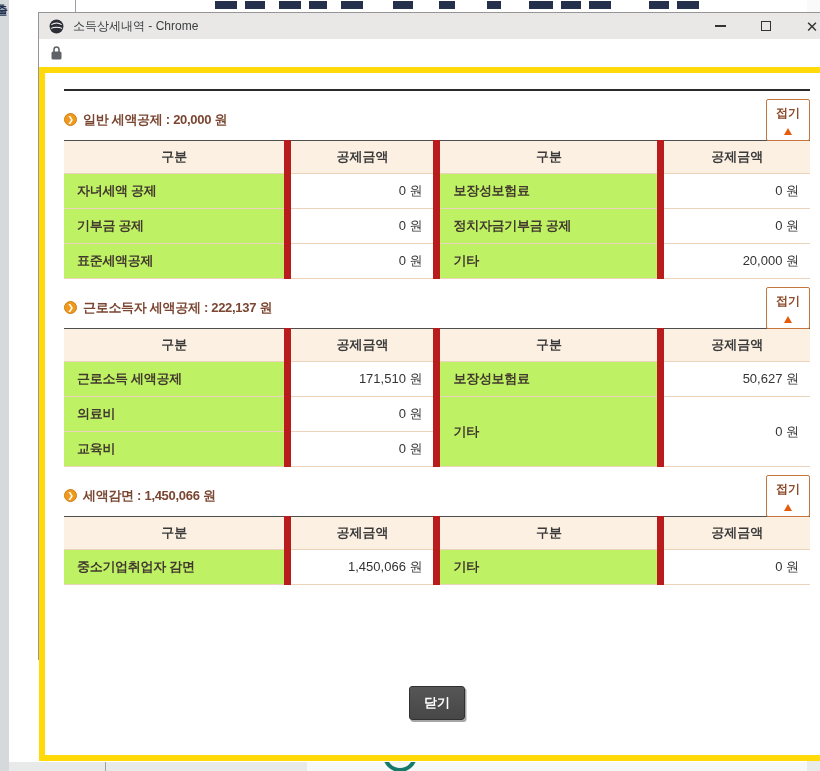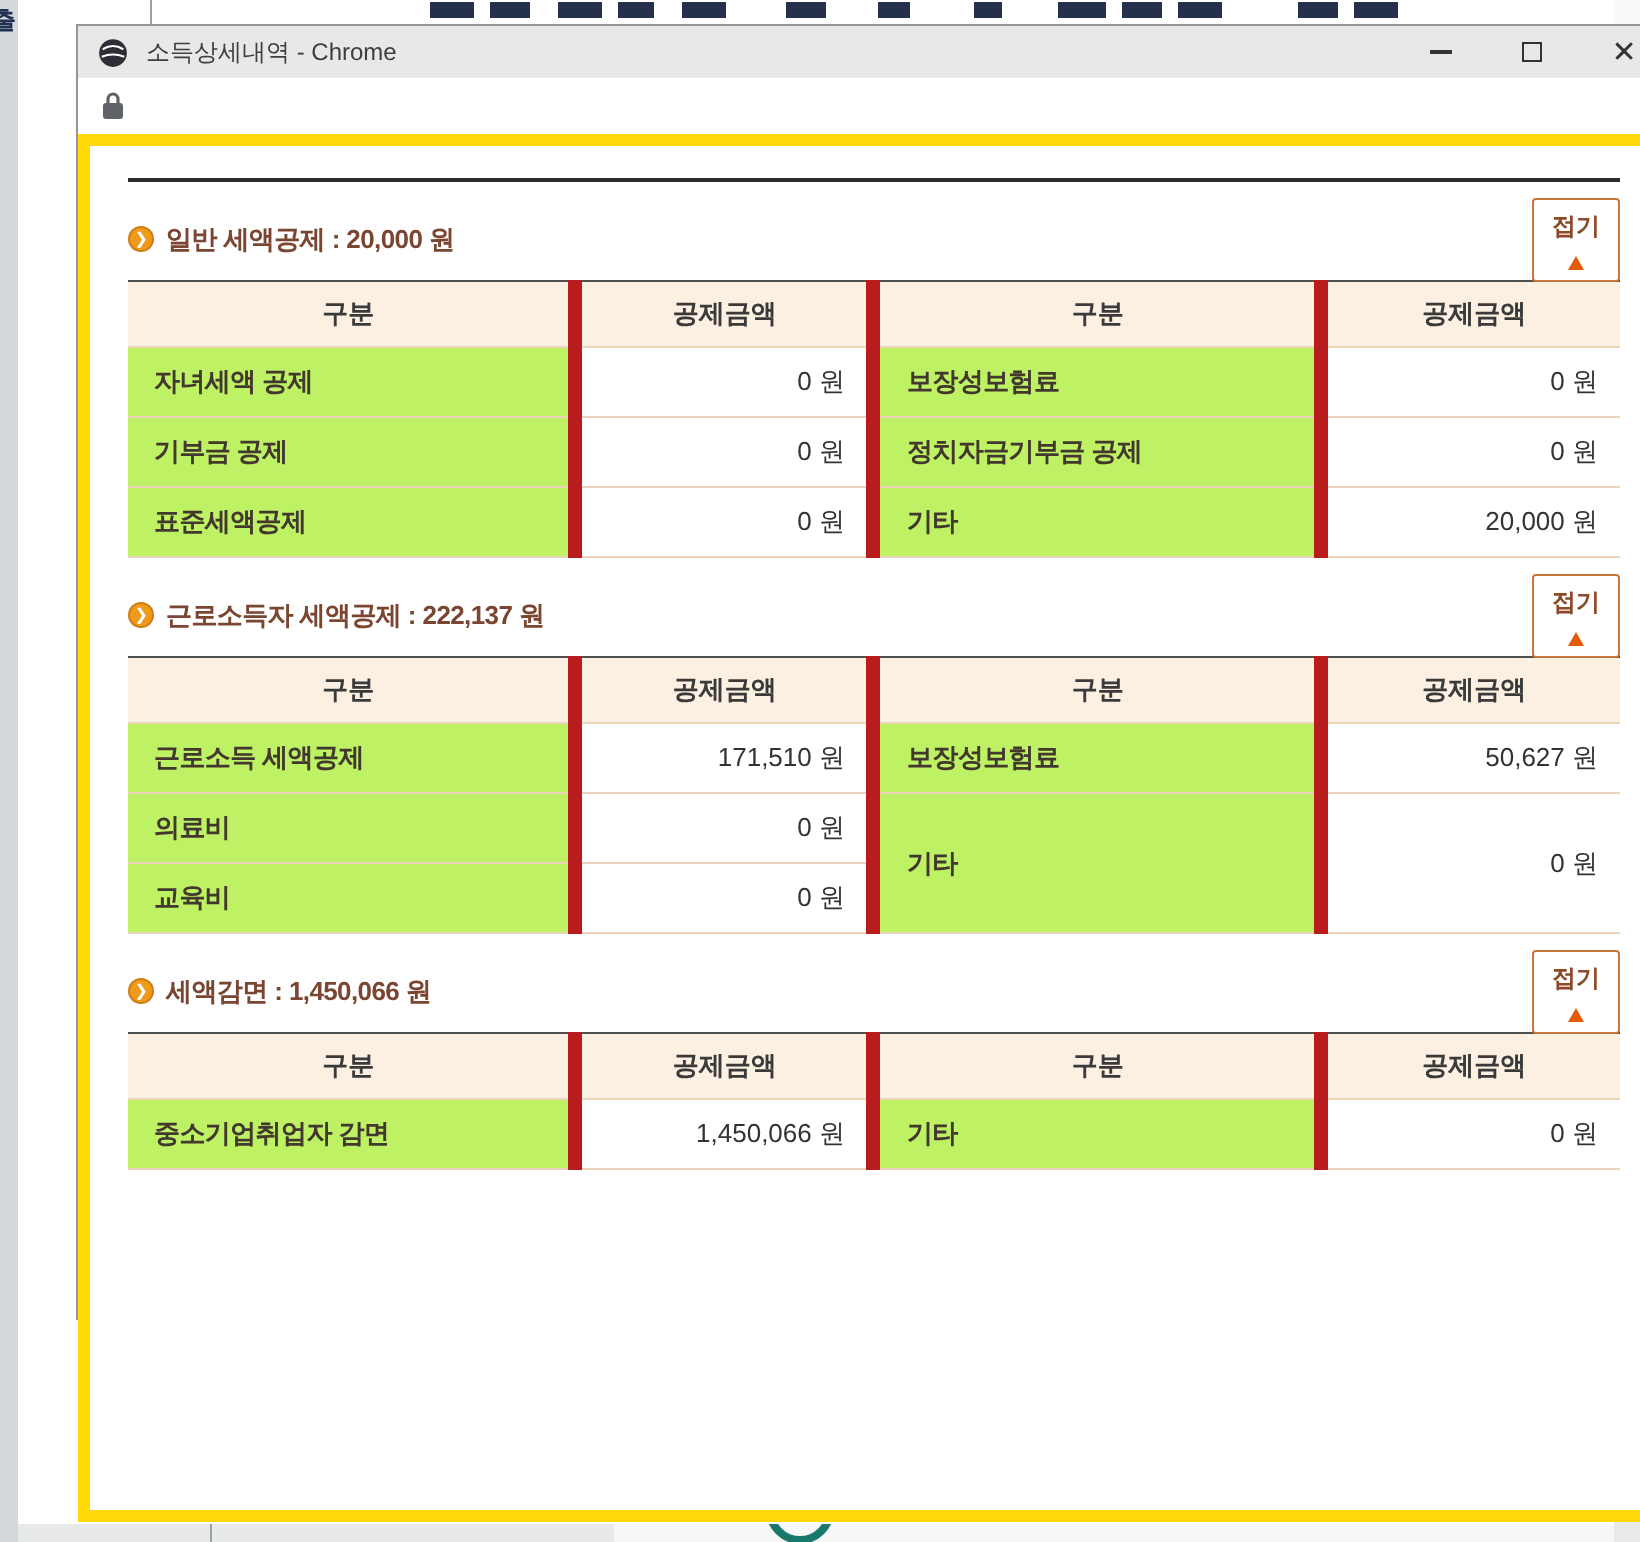--- a/index.html
+++ b/index.html
@@ -295,14 +295,17 @@
             <tr>
               <td class="label">중소기업취업자 감면</td>
               <td class="value">1,450,066 원</td>
               <td class="label">기타</td>
               <td class="value">0 원</td>
             </tr>
           </tbody>
         </table>
     </div>
 
+    <div class="close-wrap">
+      <button class="close-btn">닫기</button>
+    </div>
   </div>
 </div>
 
 </body></html>

